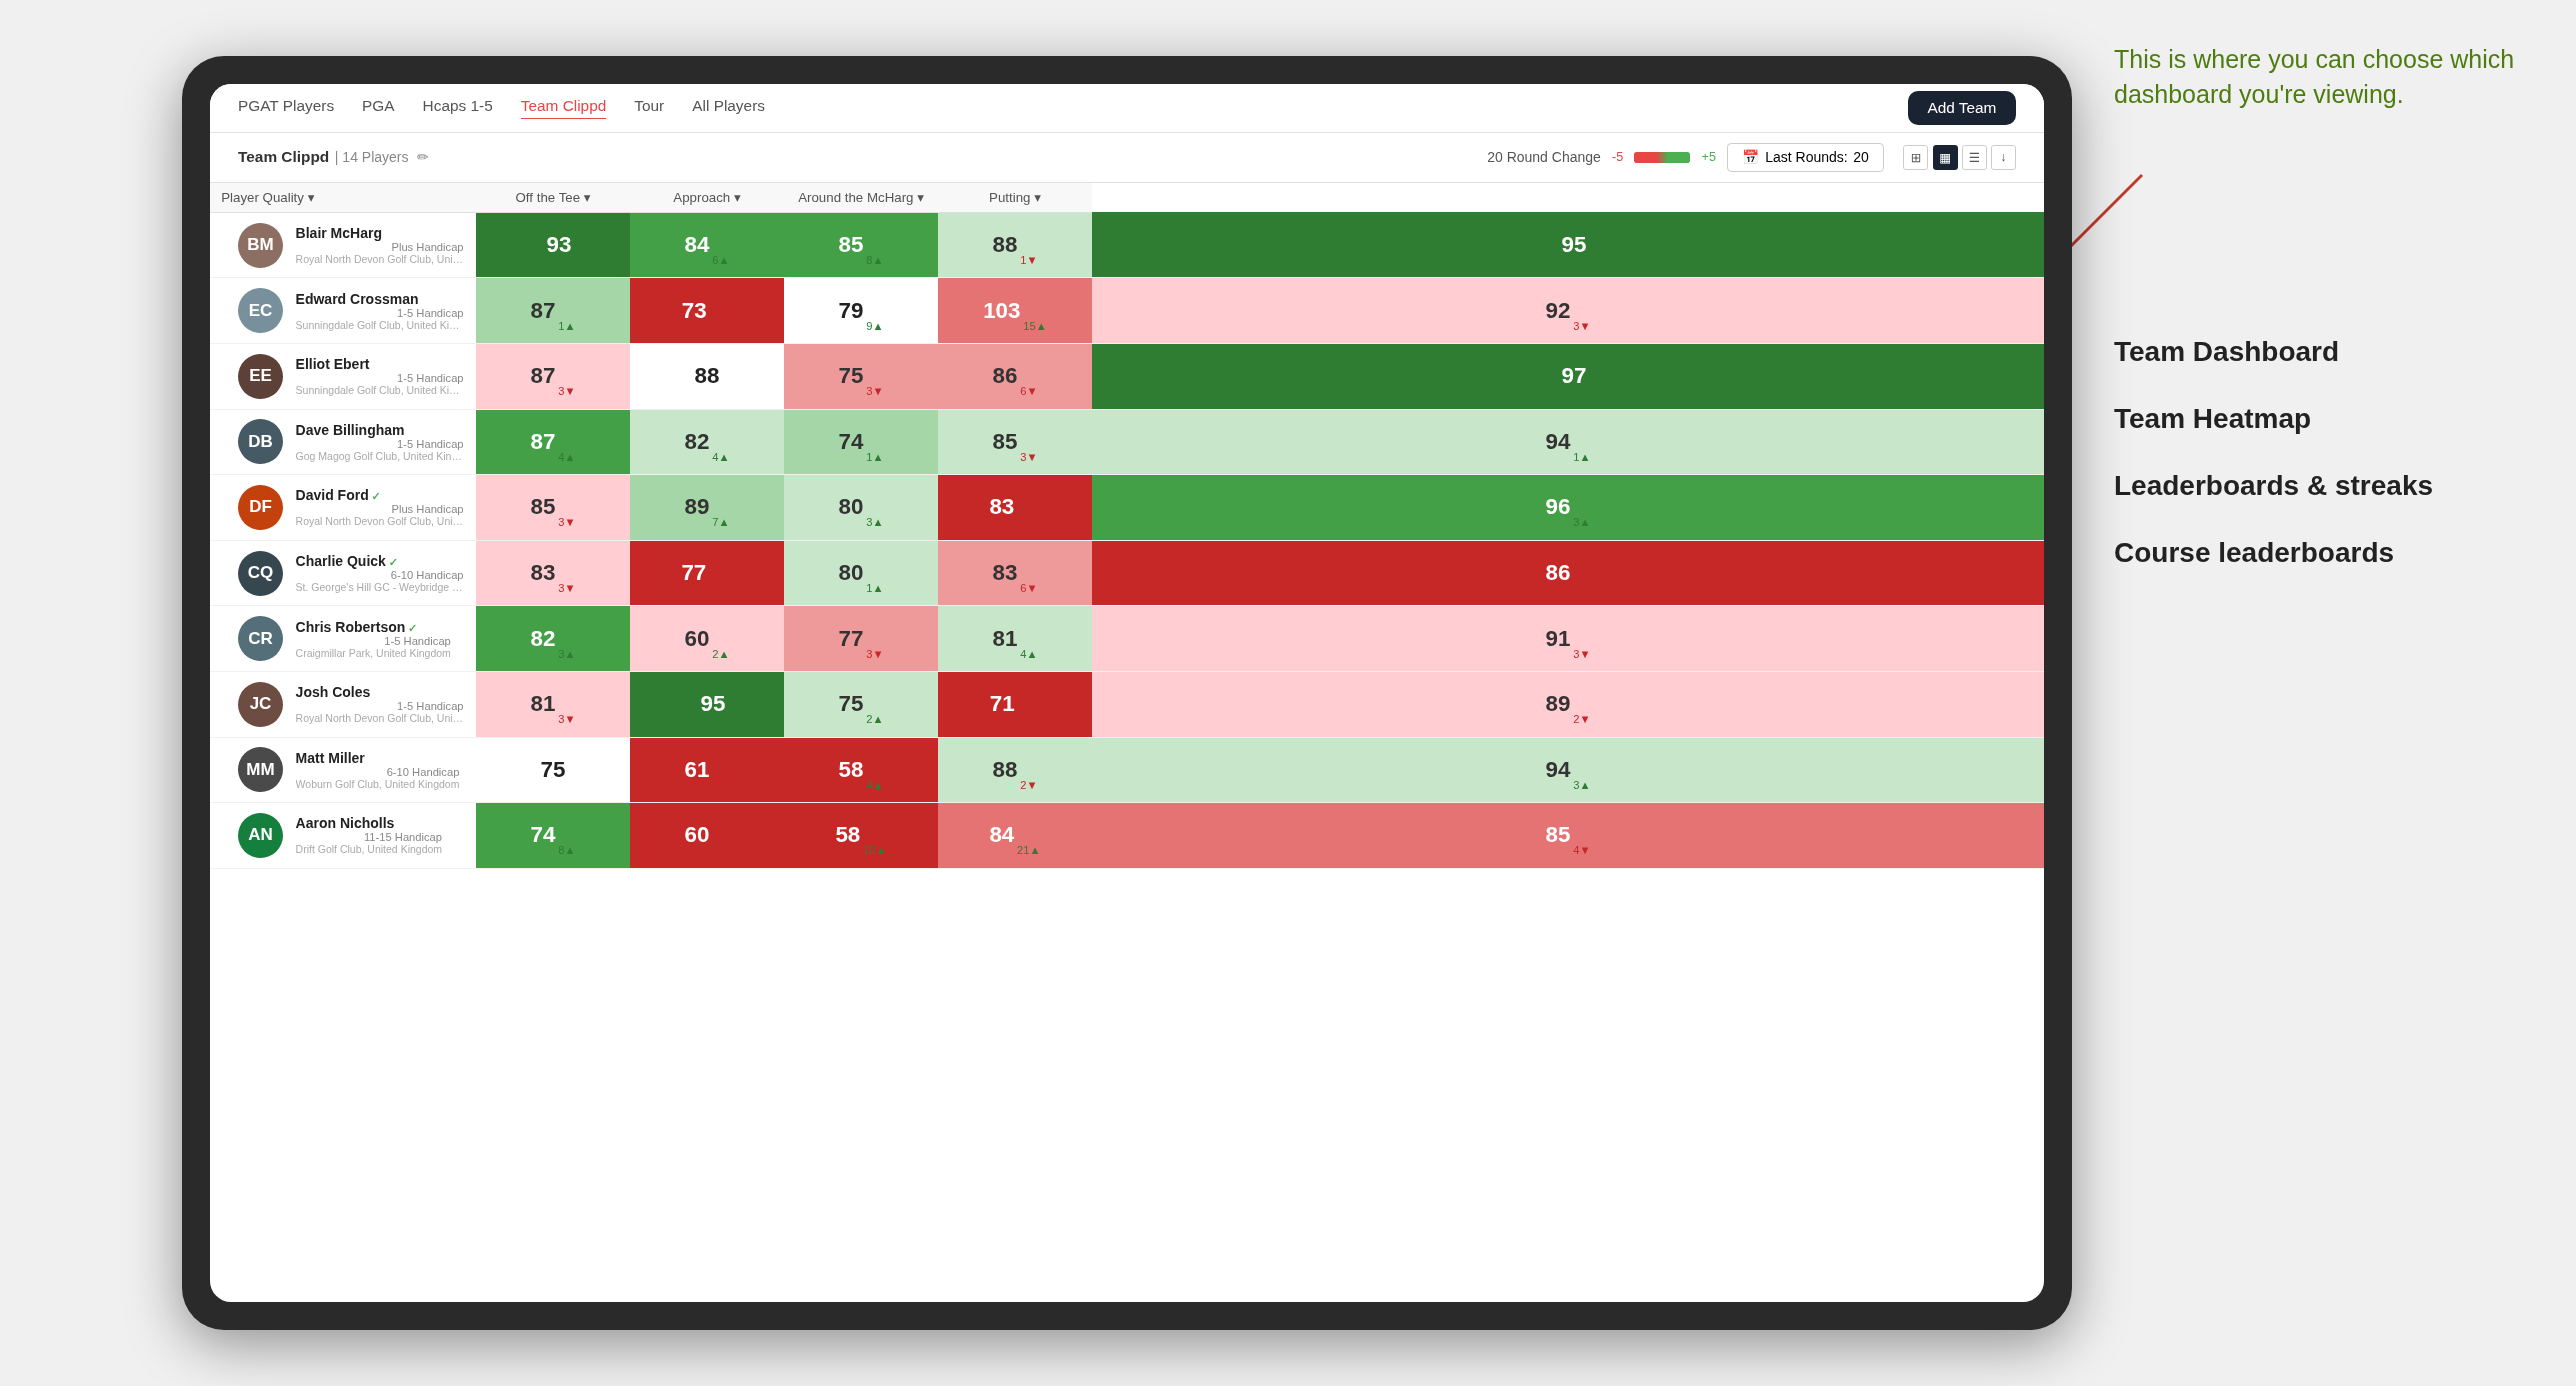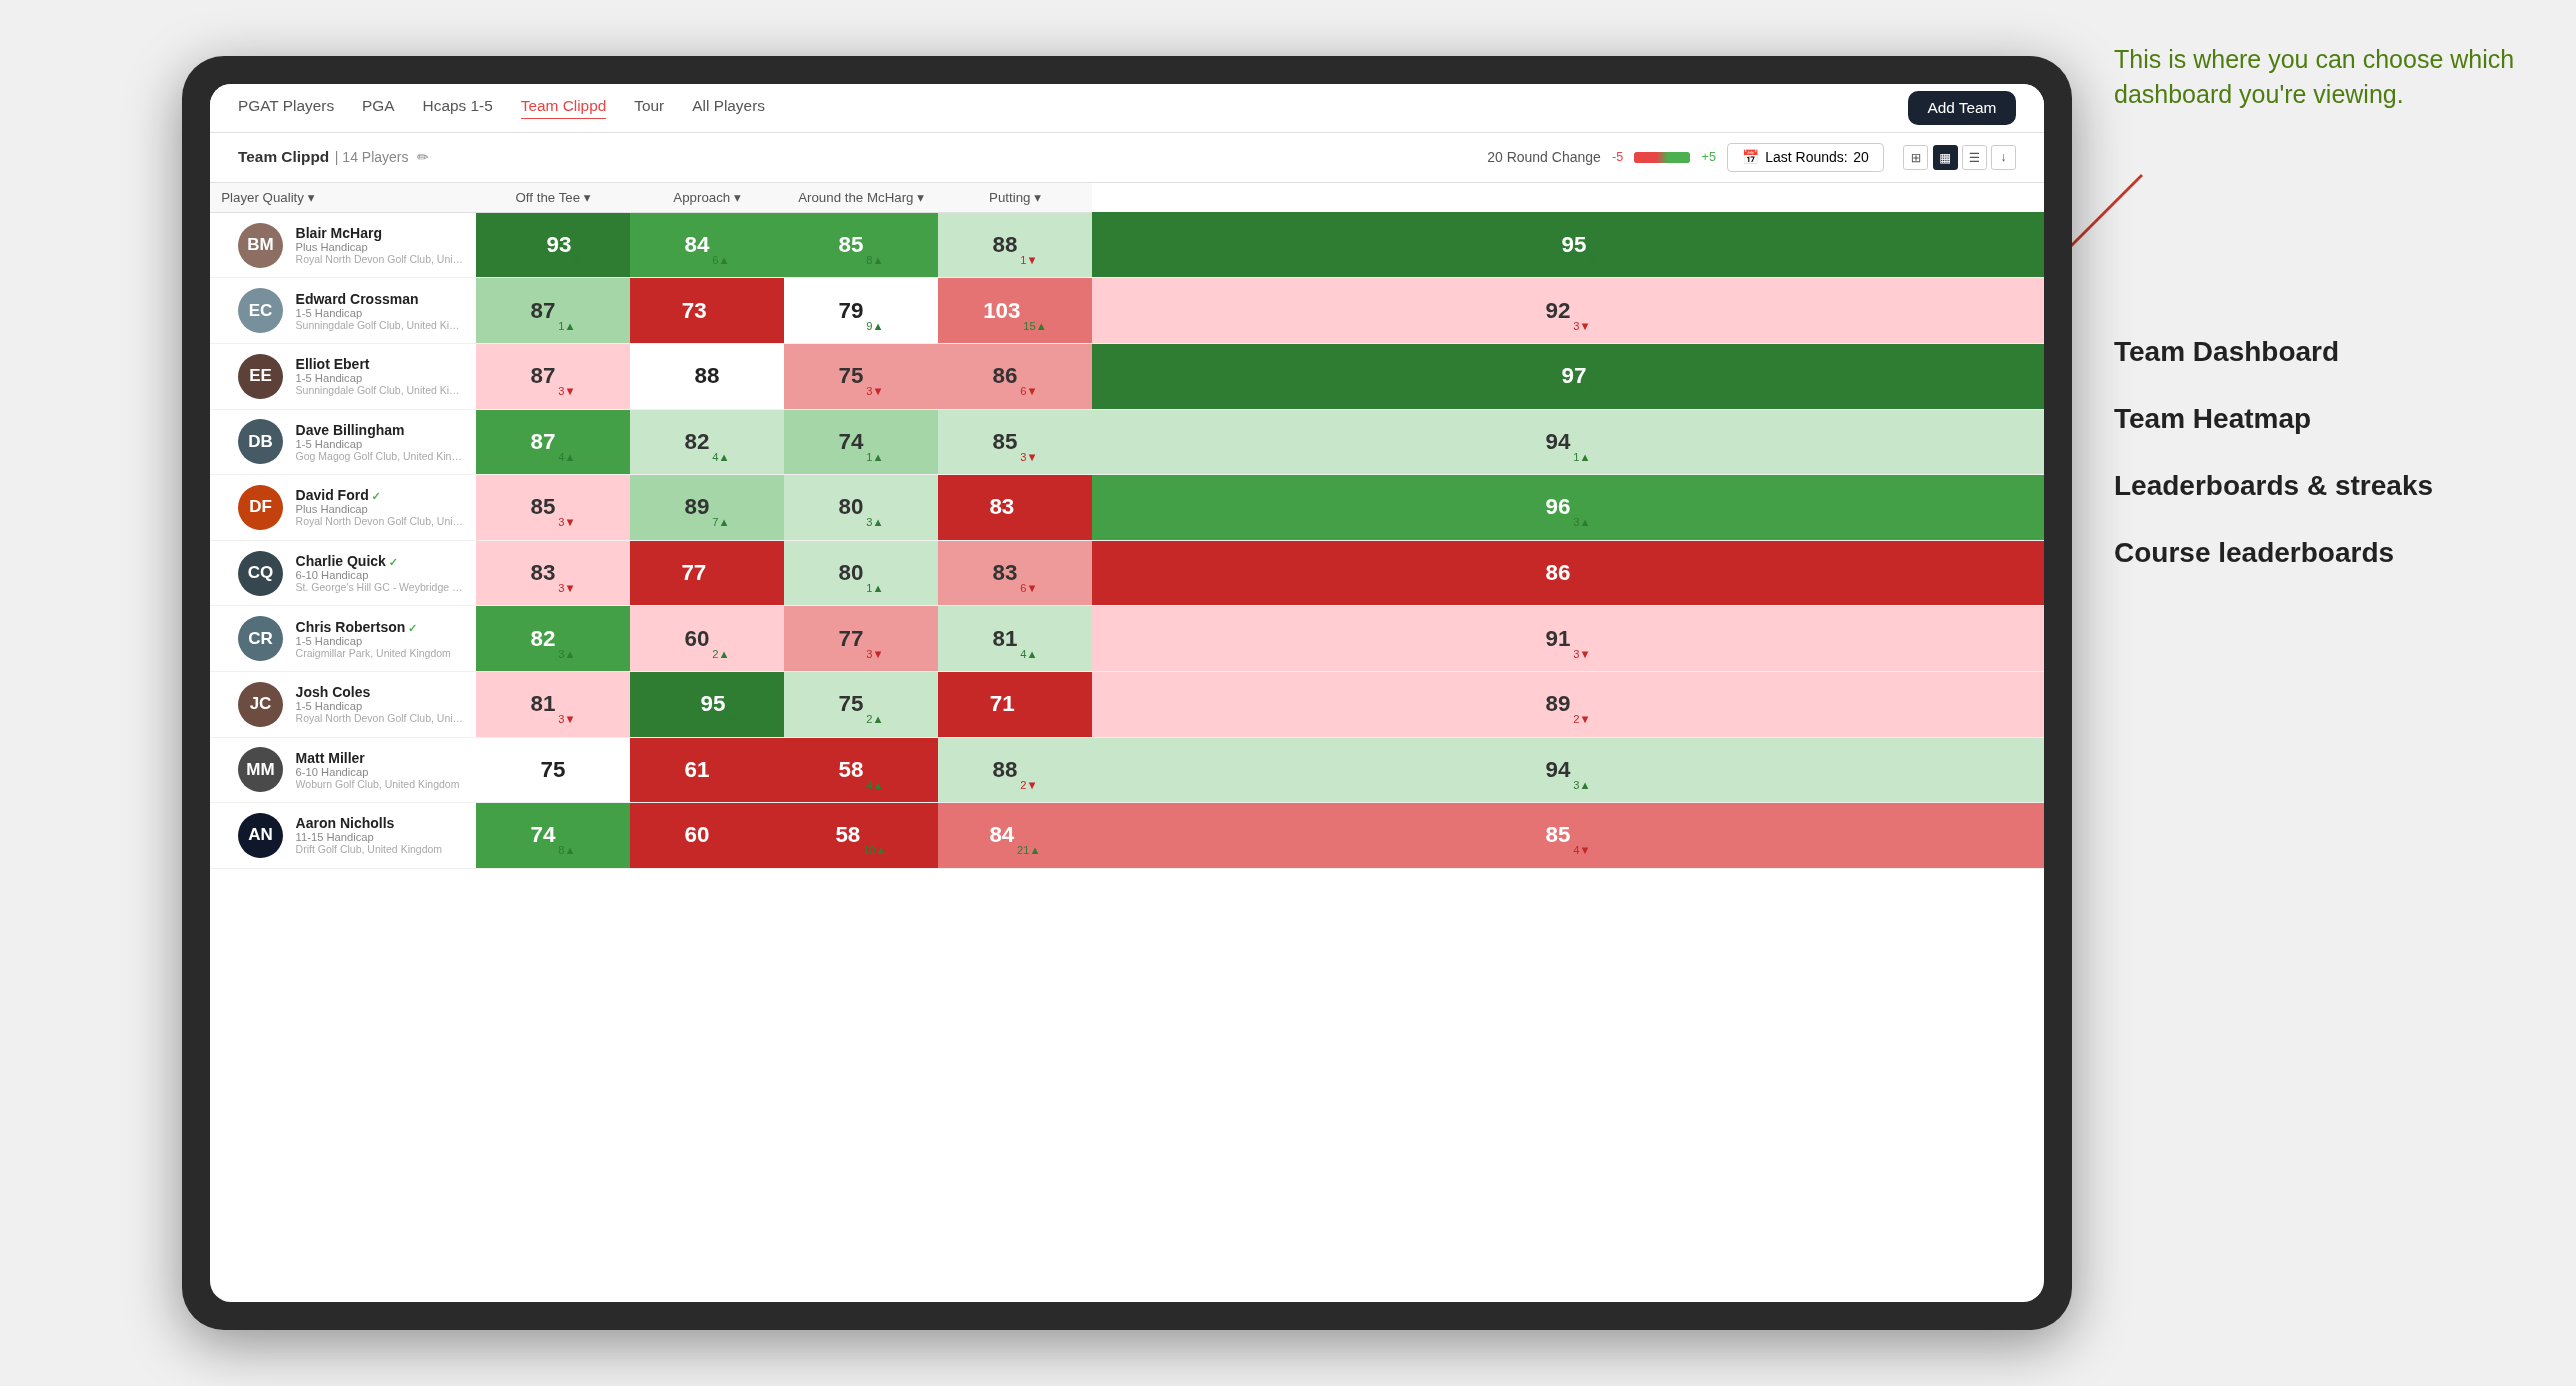--- a/index.html
+++ b/index.html
@@ -261,21 +261,21 @@
       overflow: hidden;
       display: flex;
       align-items: center;
       justify-content: center;
       font-size: 17px;
       color: #fff;
       font-weight: 600;
     }
     .player-info { display: flex; flex-direction: column; }
     .player-name { font-size: 14px; font-weight: 600; color: #222; }
-    .player-handicap { font-size: 11.2px; color: #888; }
+    .player-handicap { font-size: 11.2px; color: #888; text-align: right; }
     .player-club { font-size: 10.5px; color: #aaa; white-space: nowrap; overflow: hidden; text-overflow: ellipsis; max-width: 168px; }
     .verified-icon { font-size: 11.2px; color: #4caf50; margin-left: 2.8px; }
 
     .score-cell {
       text-align: center;
       font-size: 21px;
       font-weight: 700;
       padding: 0;
       position: relative;
     }
@@ -764,21 +764,21 @@
                 <td class="score-cell green-pale">
                   <div class="score-inner">
         <span class="score-number">94</span>
         <span class="score-change up">3▲</span>
       </div>
                 </td>
               </tr>
               <tr>
                 <td>
       <div class="player-cell">
-        <div class="player-avatar" style="background:#0f172a">AN</div>
+        <div class="player-avatar" style="background:#15803d">AN</div>
         <div class="player-info">
           <div class="player-name">Aaron Nicholls</div>
           <div class="player-handicap">11-15 Handicap</div>
           <div class="player-club">Drift Golf Club, United Kingdom</div>
         </div>
       </div>
                 </td>
                 <td class="score-cell green-mid">
                   <div class="score-inner">
         <span class="score-number">74</span>

